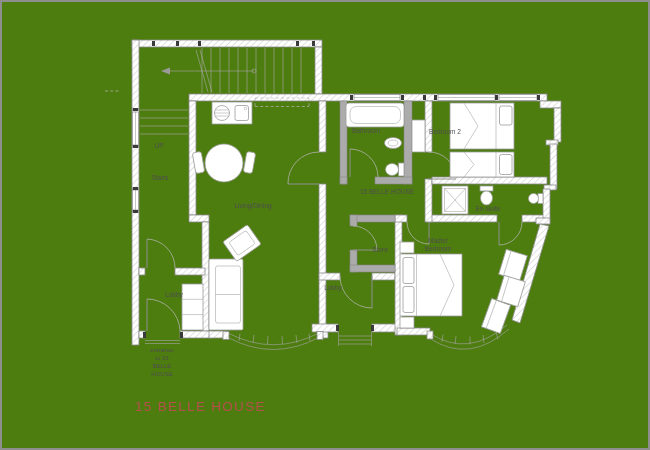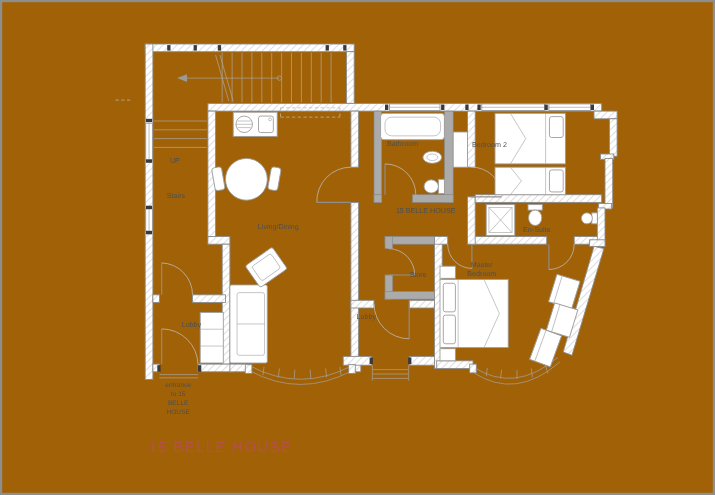--- a/index.html
+++ b/index.html
@@ -1,17 +1,17 @@
 <!DOCTYPE html>
 <html><head>
 <meta charset="utf-8">
 <style>
   html,body { margin:0; padding:0; background:#ffffff; }
   .frame { width:650px; height:450px; box-sizing:border-box; border:2px solid #8e8e8e;
-           background:#a16207; position:relative; overflow:hidden;
+           background:#4d7c0f; position:relative; overflow:hidden;
            font-family:"Liberation Sans", sans-serif; }
   svg { display:block; width:650px; height:446px; }
   .wall  { fill:url(#hatch); stroke:#8a8a8a; stroke-width:0.8; }
   .pwall { fill:#ababab; stroke:#878787; stroke-width:0.6; }
   .furn  { fill:#ffffff; stroke:#9c9c9c; stroke-width:0.8; }
   .fline { fill:none; stroke:#a8a8a8; stroke-width:0.6; }
   .door  { fill:none; stroke:#bcbcbc; stroke-width:0.7; }
   .leaf  { stroke:#8f8f8f; stroke-width:1; }
   .win   { fill:#ffffff; stroke:#8a8a8a; stroke-width:0.7; }
   .wline { stroke:#8a8a8a; stroke-width:0.5; }

